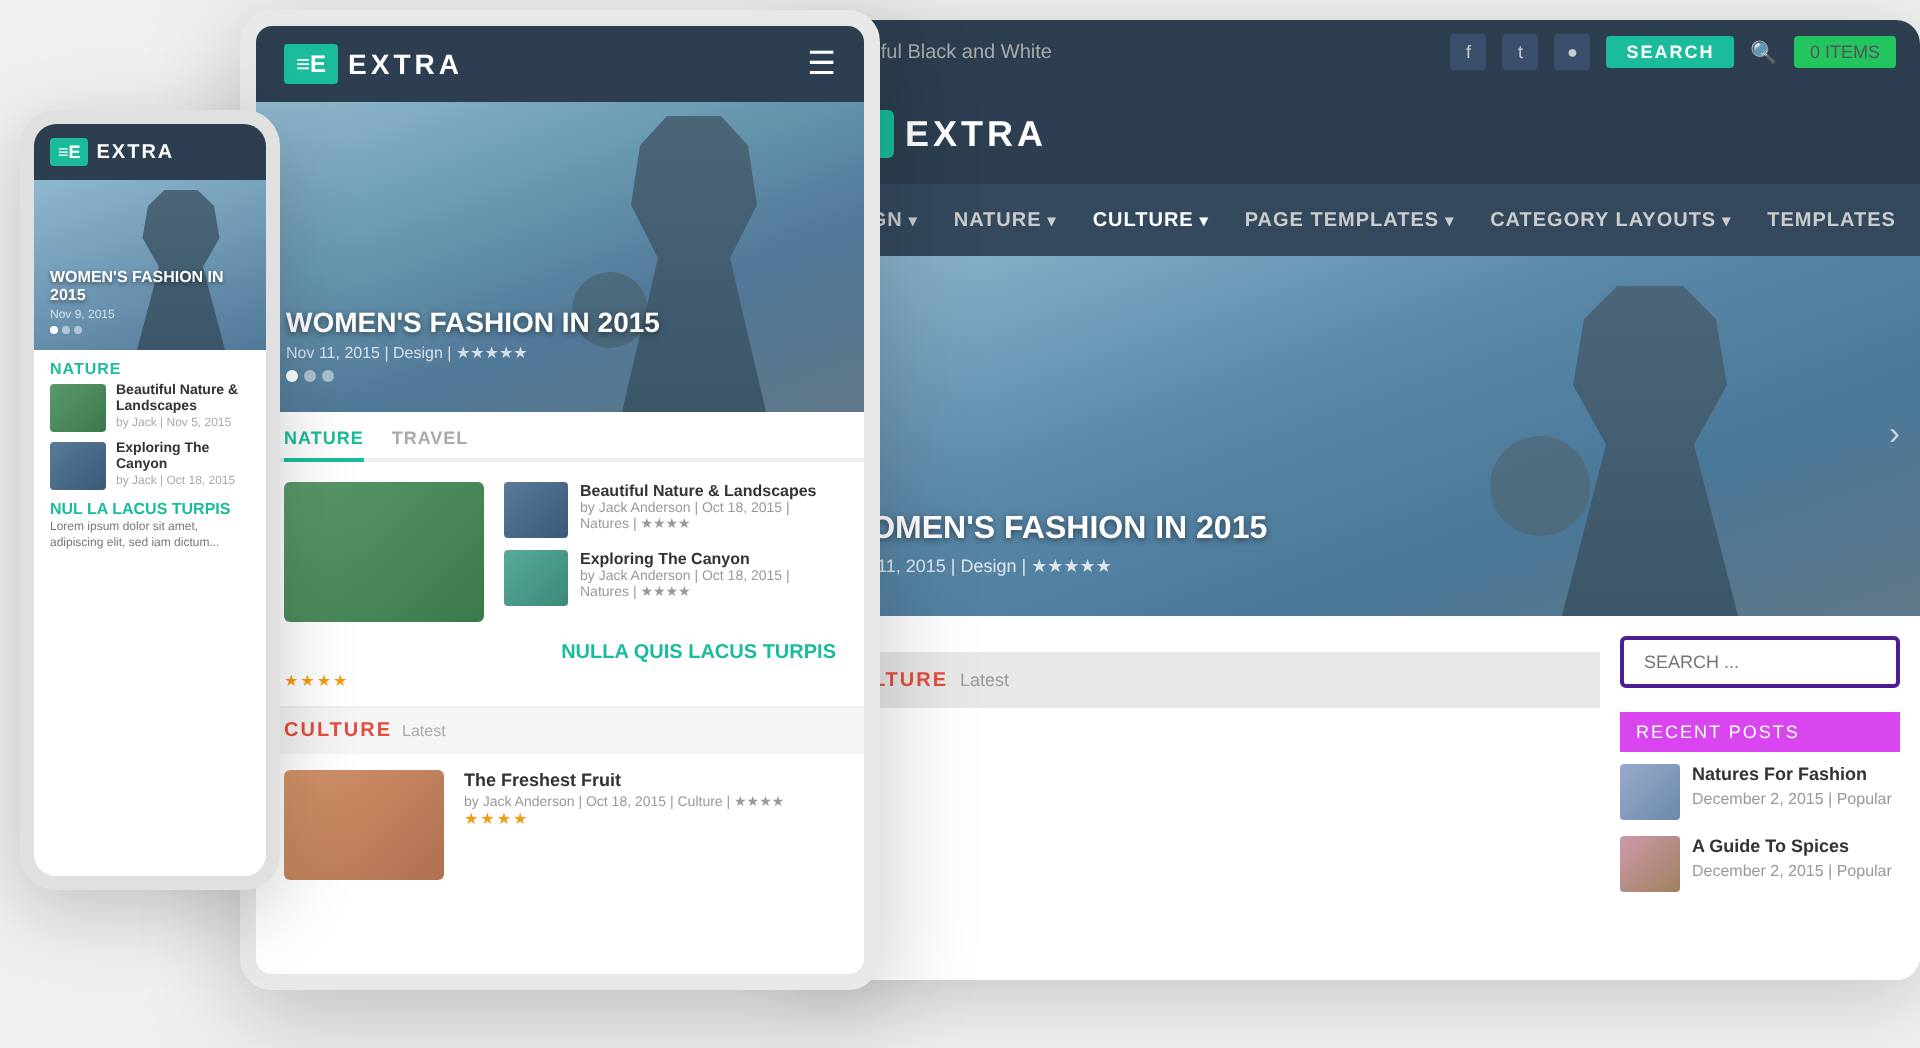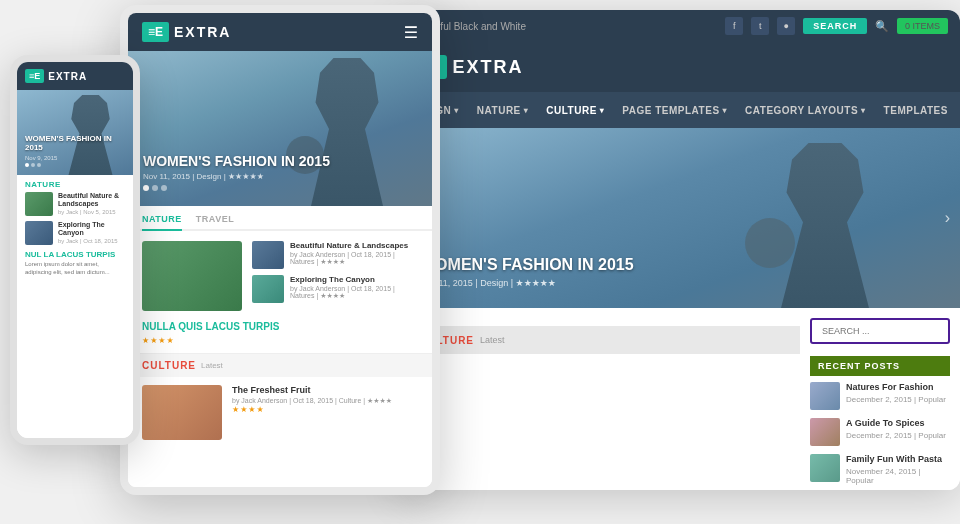--- a/index.html
+++ b/index.html
@@ -177,24 +177,24 @@
       border: 2px solid #4c1d95;
       padding: 6px 10px;
       font-size: 9px;
       color: #aaa;
       border-radius: 3px;
       margin-bottom: 12px;
       width: 100%;
     }
 
     .d-recent-posts-title {
-      background: #4d7c0f;
-      color: white;
-      font-size: 9px;
-      font-weight: bold;
+      background: #d946ef;
+      color: white;
+      font-size: 9px;
+      font-weight: normal;
       padding: 5px 8px;
       letter-spacing: 1px;
       margin-bottom: 6px;
     }
 
     .d-recent-post {
       display: flex;
       gap: 6px;
       margin-bottom: 8px;
       align-items: flex-start;
@@ -393,20 +393,21 @@
     }
 
     .t-lorem {
       padding: 0 14px 8px;
     }
     .t-lorem-title {
       color: #1abc9c;
       font-size: 10px;
       font-weight: bold;
       margin-bottom: 4px;
+      text-align: right;
     }
     .t-lorem-stars {
       color: #f39c12;
       font-size: 8px;
     }
     .t-lorem-text {
       font-size: 8px;
       color: #666;
       line-height: 1.4;
     }
@@ -694,27 +695,20 @@
           </div>
 
           <div class="d-recent-post">
             <div class="d-post-thumb rp-2" style="width:30px;height:28px;border-radius:2px;"></div>
             <div class="d-post-info">
               <div class="title">A Guide To Spices</div>
               <div class="date">December 2, 2015 | Popular</div>
             </div>
           </div>
 
-          <div class="d-recent-post">
-            <div class="d-post-thumb rp-3" style="width:30px;height:28px;border-radius:2px;"></div>
-            <div class="d-post-info">
-              <div class="title">Family Fun With Pasta</div>
-              <div class="date">November 24, 2015 | Popular</div>
-            </div>
-          </div>
 
           
         </div>
       </div>
 
     </div>
   </div>
 
   <div class="tablet-mockup">
     <div class="tablet-screen">

